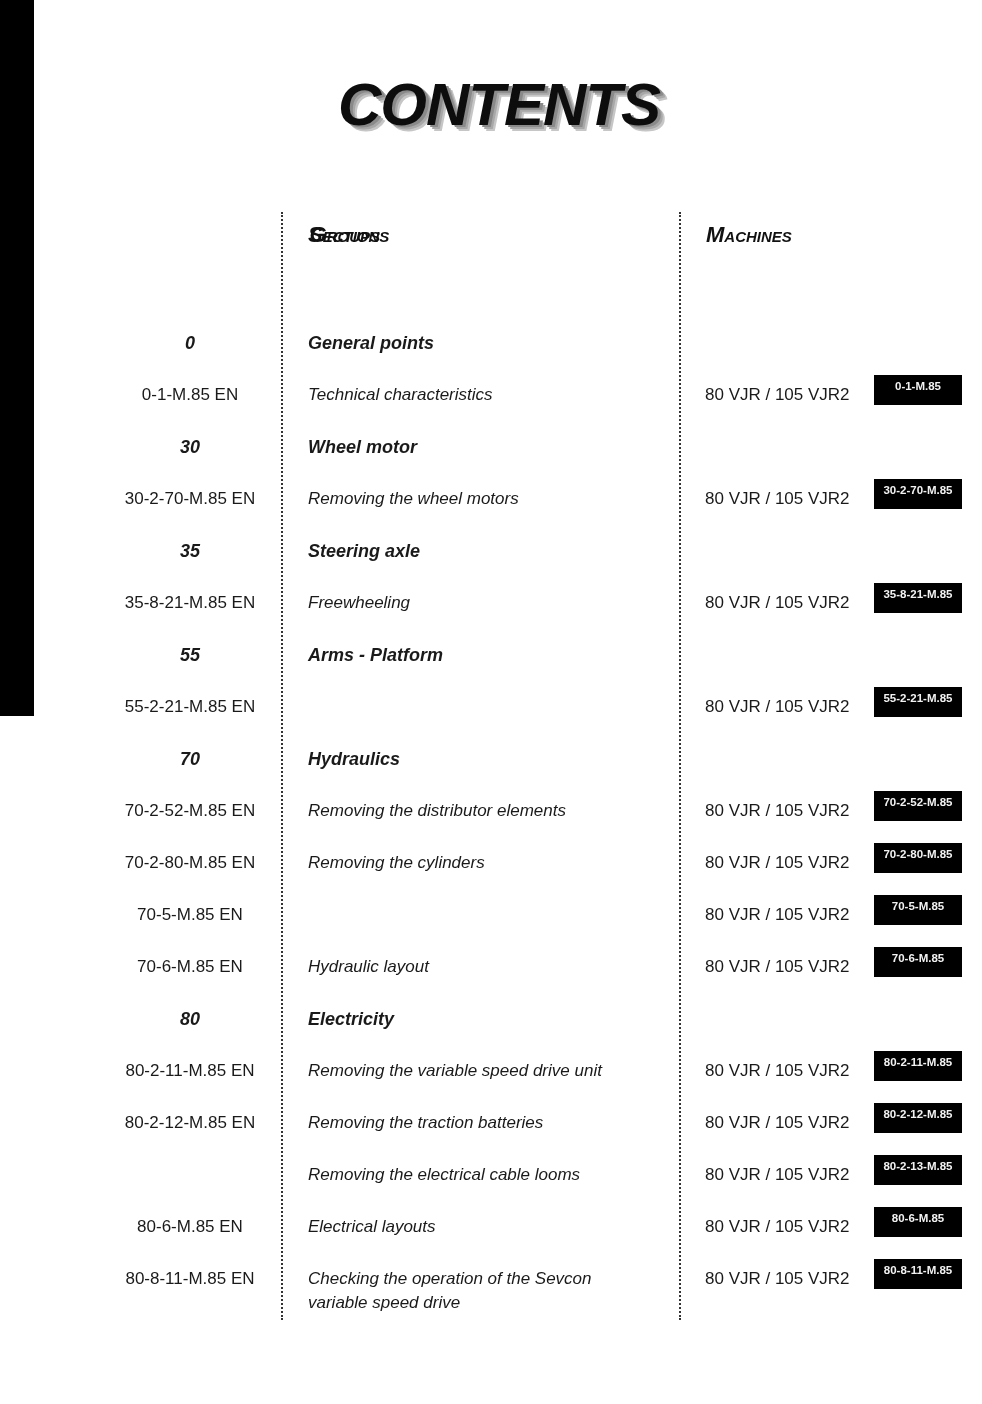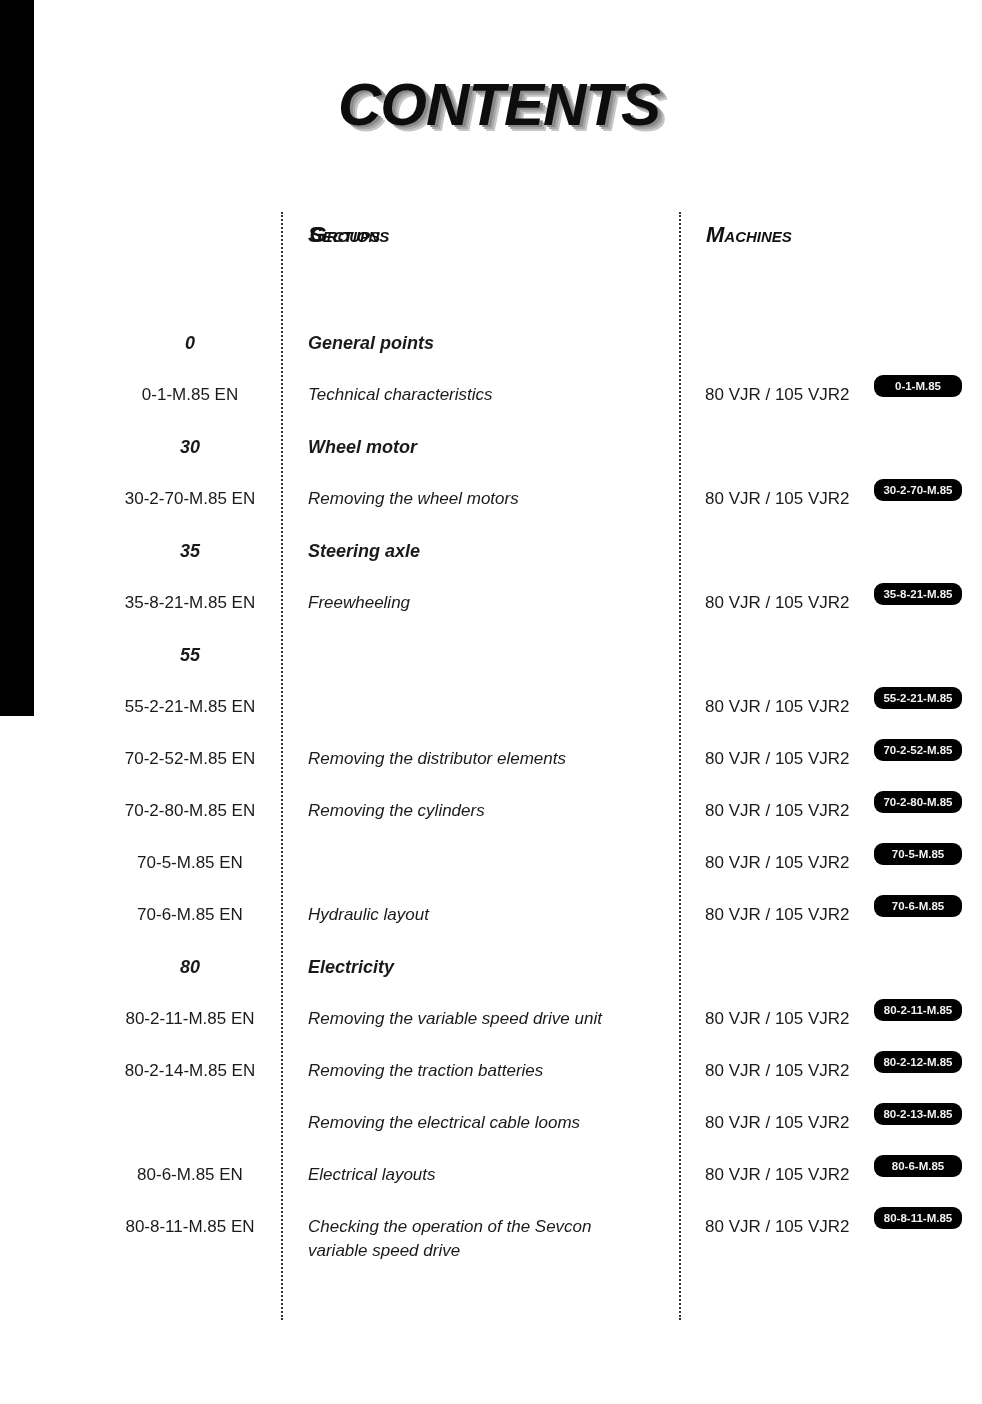--- a/index.html
+++ b/index.html
@@ -92,27 +92,26 @@
     white-space: nowrap;
   }
   .cell-section.two-line { top: 14px; transform: none; }
   .cell-machines {
     position: absolute; left: 705px;
     top: 50%; transform: translateY(-50%);
     font-size: 17px; white-space: nowrap;
   }
   .cell-badge {
     position: absolute; left: 874px; width: 88px;
-    top: calc(50% - 20px); height: 22px;
+    top: calc(50% - 20px); height: 30px;
     background: #000;
     color: #f2f2f2;
     font-size: 11.5px; font-weight: bold;
     line-height: 22px; text-align: center;
     letter-spacing: 0;
-    border-radius: 9px;
   }
 </style>
 </head>
 <body>
 
 <div class="page">
 
   <div class="spine-bar"></div>
 
   <div class="title-wrap">
@@ -158,28 +157,33 @@
 
     <div class="row">
       <div class="cell-group">35-8-21-M.85 EN</div>
       <div class="cell-section">Freewheeling</div>
       <div class="cell-machines">80 VJR / 105 VJR2</div>
       <div class="cell-badge">35-8-21-M.85</div>
     </div>
 
     <div class="row">
       <div class="cell-group number">55</div>
+      <div class="cell-section group-title">Arms - Platform</div>
     </div>
 
     <div class="row">
       <div class="cell-group">55-2-21-M.85 EN</div>
       <div class="cell-machines">80 VJR / 105 VJR2</div>
       <div class="cell-badge">55-2-21-M.85</div>
     </div>
 
+    <div class="row">
+      <div class="cell-group number">70</div>
+      <div class="cell-section group-title">Hydraulics</div>
+    </div>
 
     <div class="row">
       <div class="cell-group">70-2-52-M.85 EN</div>
       <div class="cell-section">Removing the distributor elements</div>
       <div class="cell-machines">80 VJR / 105 VJR2</div>
       <div class="cell-badge">70-2-52-M.85</div>
     </div>
 
     <div class="row">
       <div class="cell-group">70-2-80-M.85 EN</div>
@@ -207,21 +211,21 @@
     </div>
 
     <div class="row">
       <div class="cell-group">80-2-11-M.85 EN</div>
       <div class="cell-section">Removing the variable speed drive unit</div>
       <div class="cell-machines">80 VJR / 105 VJR2</div>
       <div class="cell-badge">80-2-11-M.85</div>
     </div>
 
     <div class="row">
-      <div class="cell-group">80-2-14-M.85 EN</div>
+      <div class="cell-group">80-2-12-M.85 EN</div>
       <div class="cell-section">Removing the traction batteries</div>
       <div class="cell-machines">80 VJR / 105 VJR2</div>
       <div class="cell-badge">80-2-12-M.85</div>
     </div>
 
     <div class="row">
       <div class="cell-section">Removing the electrical cable looms</div>
       <div class="cell-machines">80 VJR / 105 VJR2</div>
       <div class="cell-badge">80-2-13-M.85</div>
     </div>

